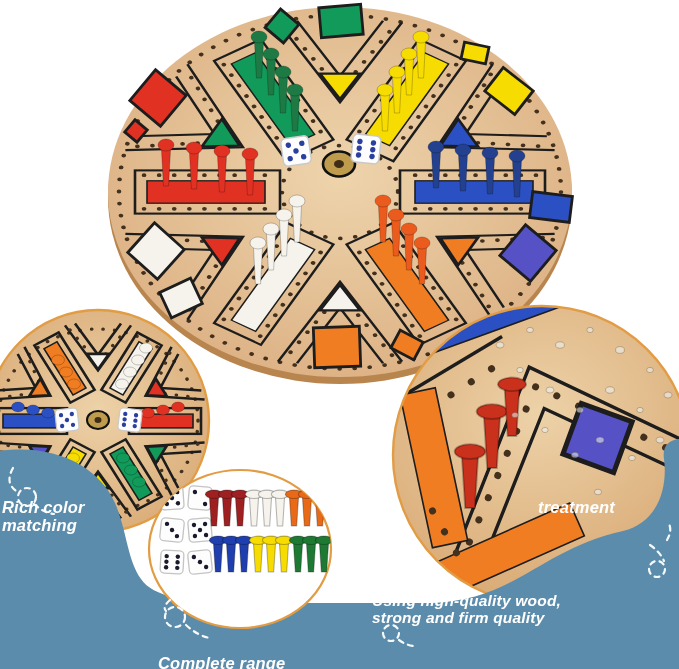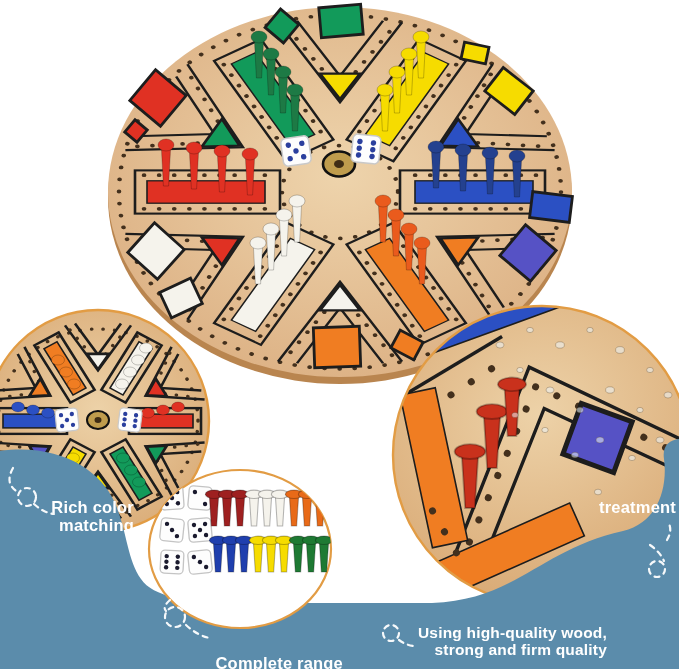--- a/index.html
+++ b/index.html
@@ -7,22 +7,22 @@
     --c-wood_light:#eed4ac; --c-wood_edge:#b9854f; --c-track:#1d1d1d; --c-hole:#43301d;
     --c-brass:#bf9c4d; --c-red:#e03123; --c-dark_red:#9e2020; --c-green:#129a5a;
     --c-yellow:#f6dc00; --c-blue:#2b50c3; --c-purple:#5652c5; --c-orange:#f07d22;
     --c-white_piece:#f5f3ec; --c-dice_pip_blue:#2a3f9e; --c-dice_pip_dark:#1a1a2e;
     --c-swirl:#ffffff; --c-caption_text:#ffffff;
   }
   html,body{margin:0;padding:0;background:#fff;}
   .stage{position:relative;width:679px;height:669px;background:#fff;overflow:hidden;
          font-family:"Liberation Sans",sans-serif;}
   svg{position:absolute;left:0;top:0;}
-  .caption{position:absolute;color:var(--c-caption_text);font-weight:bold;text-align:right;
-           line-height:1.1;font-size:16.5px;letter-spacing:.2px;}
+  .caption{position:absolute;color:var(--c-caption_text);font-weight:bold;text-align:left;
+           line-height:1.1;font-size:16.5px;letter-spacing:.2px;font-style:italic;}
   .caption span{display:block;}
   .cap-quality{font-size:15.5px;}
   .trk{fill:none;stroke:var(--c-track);stroke-width:2.6;}
   .trk3{fill:none;stroke:var(--c-track);stroke-width:3.4;}
   .dots{fill:none;stroke:var(--c-hole);stroke-width:4.6;stroke-dasharray:.1 15;stroke-linecap:round;}
   .dotsS{fill:none;stroke:var(--c-hole);stroke-width:3.6;stroke-dasharray:.1 11.5;stroke-linecap:round;}
   .dotsB{fill:none;stroke:var(--c-hole);stroke-width:7;stroke-dasharray:.1 24;stroke-linecap:round;}
   .cRed{fill:var(--c-red)} .cDarkRed{fill:var(--c-dark_red)} .cGreen{fill:var(--c-green)}
   .cYellow{fill:var(--c-yellow)} .cBlue{fill:var(--c-blue)} .cPurple{fill:var(--c-purple)}
   .cOrange{fill:var(--c-orange)} .cWhitePc{fill:var(--c-white_piece)} .cBrass{fill:var(--c-brass)}
@@ -514,18 +514,18 @@
 <div class="caption" style="left:2px;top:498px;width:132px;">
   <span>Rich color</span>
   <span>matching</span>
 </div>
 <div class="caption" style="left:538px;top:498px;width:138px;">
   <span>treatment</span>
 </div>
 <div class="caption" style="left:158px;top:654px;width:185px;">
   <span>Complete range</span>
 </div>
-<div class="caption cap-quality" style="left:372px;top:624px;width:235px;">
+<div class="caption cap-quality" style="left:372px;top:592px;width:235px;">
   <span>Using high-quality wood,</span>
   <span>strong and firm quality</span>
 </div>
 
 </div>
 
 </body></html>

